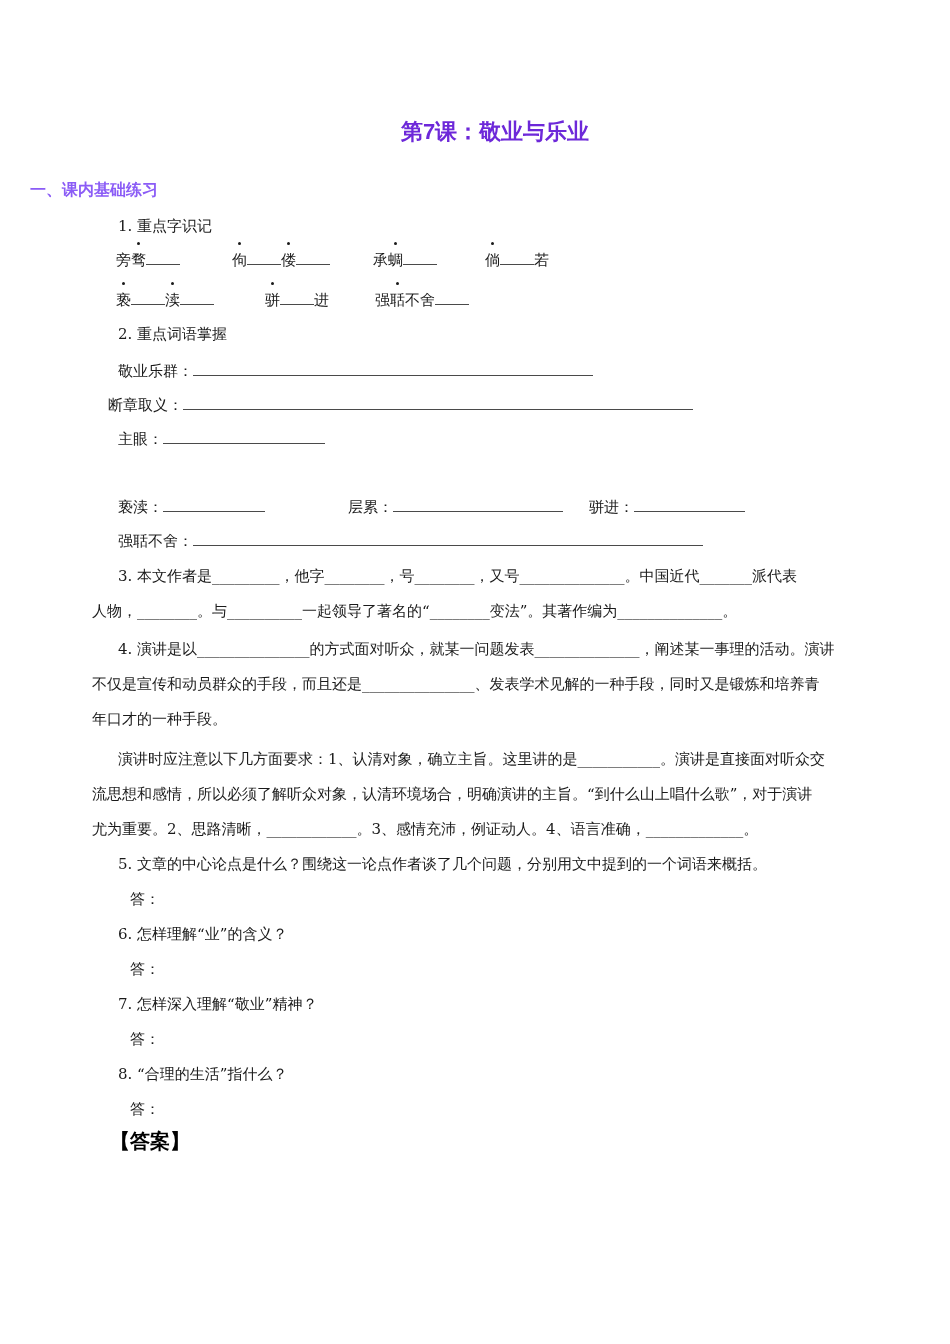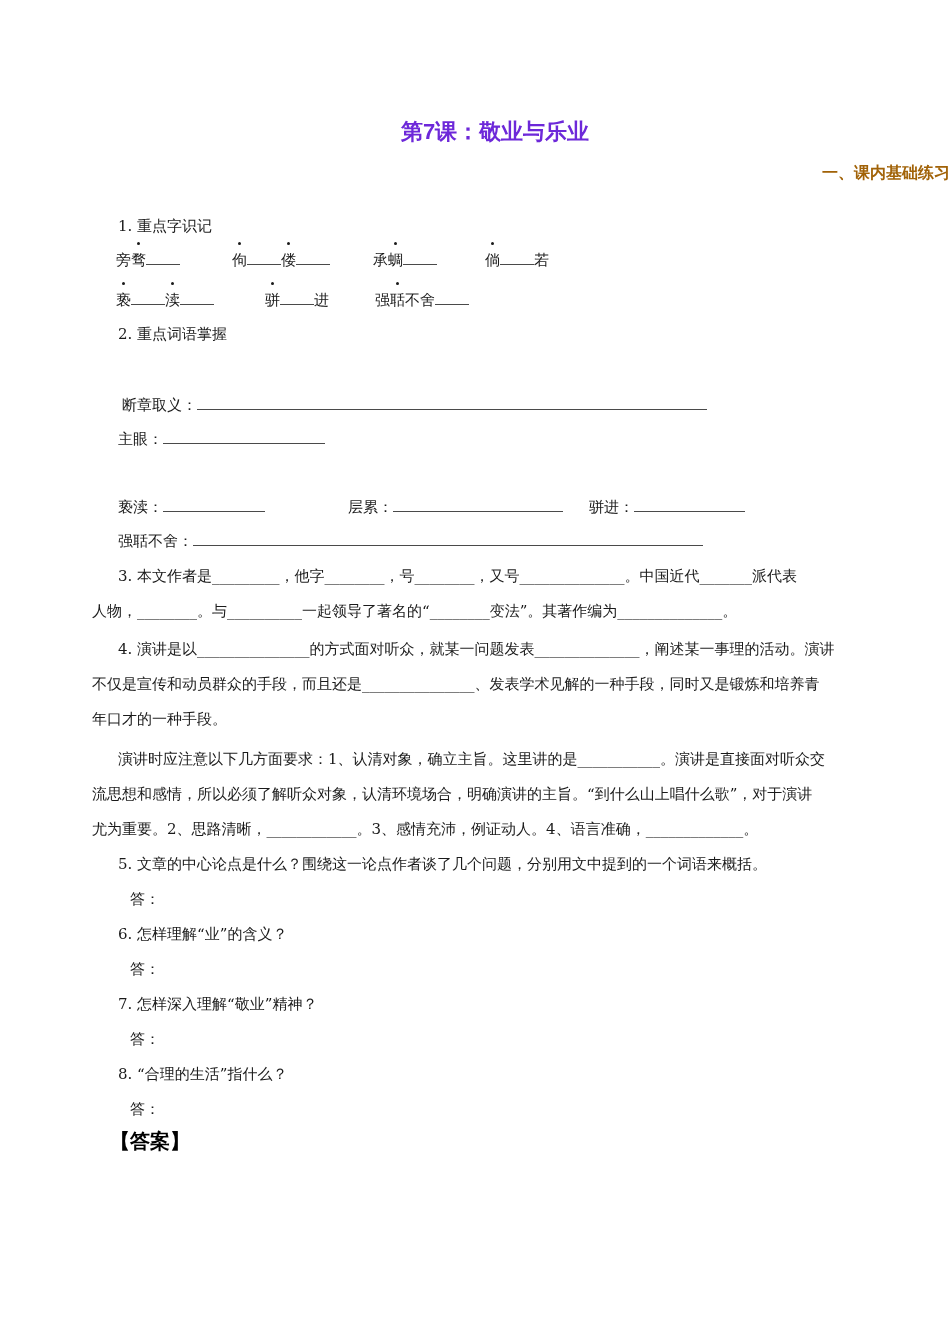--- a/index.html
+++ b/index.html
@@ -12,25 +12,25 @@
     overflow:hidden;
   }
   .title{
     position:absolute;top:118px;left:40px;right:0;
     text-align:center;
     font-family:"Liberation Sans","DejaVu Sans",sans-serif;
     font-weight:bold;font-size:22px;line-height:28px;
     color:#6d28d9;
   }
   .heading{
-    position:absolute;top:162px;left:30px;right:0;
-    text-align:right;
+    position:absolute;top:179px;left:30px;right:0;
+    text-align:left;
     font-family:"Liberation Sans","DejaVu Sans",sans-serif;
     font-weight:bold;font-size:16px;line-height:21px;
-    color:#a16207;
+    color:#8b5cf6;
   }
   .line{
     position:absolute;
     font-size:15px;line-height:20px;
     white-space:nowrap;
   }
   .ind{left:118px;}
   .cont{left:92px;text-align:right;}
   .ans{left:130px;}
   .fieldrow{
@@ -73,22 +73,25 @@
       <span class="group" style="left: 373px;"><span>承</span><span class="emph">蜩</span><span class="blank" style="width: 34px;"></span></span>
       <span class="group" style="left: 485px;"><span class="emph">倘</span><span class="blank" style="width: 34px;"></span><span>若</span></span>
     </div>
   <div class="fieldrow" style="top:290px">
       <span class="group" style="left: 116px;"><span class="emph">亵</span><span class="blank" style="width: 34px;"></span><span class="emph">渎</span><span class="blank" style="width: 34px;"></span></span>
       <span class="group" style="left: 265px;"><span class="emph">骈</span><span class="blank" style="width: 34px;"></span><span>进</span></span>
       <span class="group" style="left: 375px;"><span>强</span><span class="emph">聒</span><span>不舍</span><span class="blank" style="width: 34px;"></span></span>
     </div>
 
   <div class="line ind" style="top:324px">2. 重点词语掌握</div>
+  <div class="fieldrow" style="top:361px">
+      <span class="group" style="left: 118px;"><span>敬业乐群：</span><span class="blank" style="width: 399.5px;"></span></span>
+    </div>
   <div class="fieldrow" style="top:395px">
-      <span class="group" style="left: 122px;"><span>断章取义：</span><span class="blank" style="width: 510px;"></span></span>
+      <span class="group" style="left: 108px;"><span>断章取义：</span><span class="blank" style="width: 510px;"></span></span>
     </div>
   <div class="fieldrow" style="top:429px">
       <span class="group" style="left: 118px;"><span>主眼：</span><span class="blank" style="width: 161.5px;"></span></span>
     </div>
   <div class="fieldrow" style="top:497px">
       <span class="group" style="left: 118px;"><span>亵渎：</span><span class="blank" style="width: 102px;"></span></span>
       <span class="group" style="left: 348px;"><span>层累：</span><span class="blank" style="width: 170px;"></span></span>
       <span class="group" style="left: 589px;"><span>骈进：</span><span class="blank" style="width: 110.5px;"></span></span>
     </div>
   <div class="fieldrow" style="top:531px">

